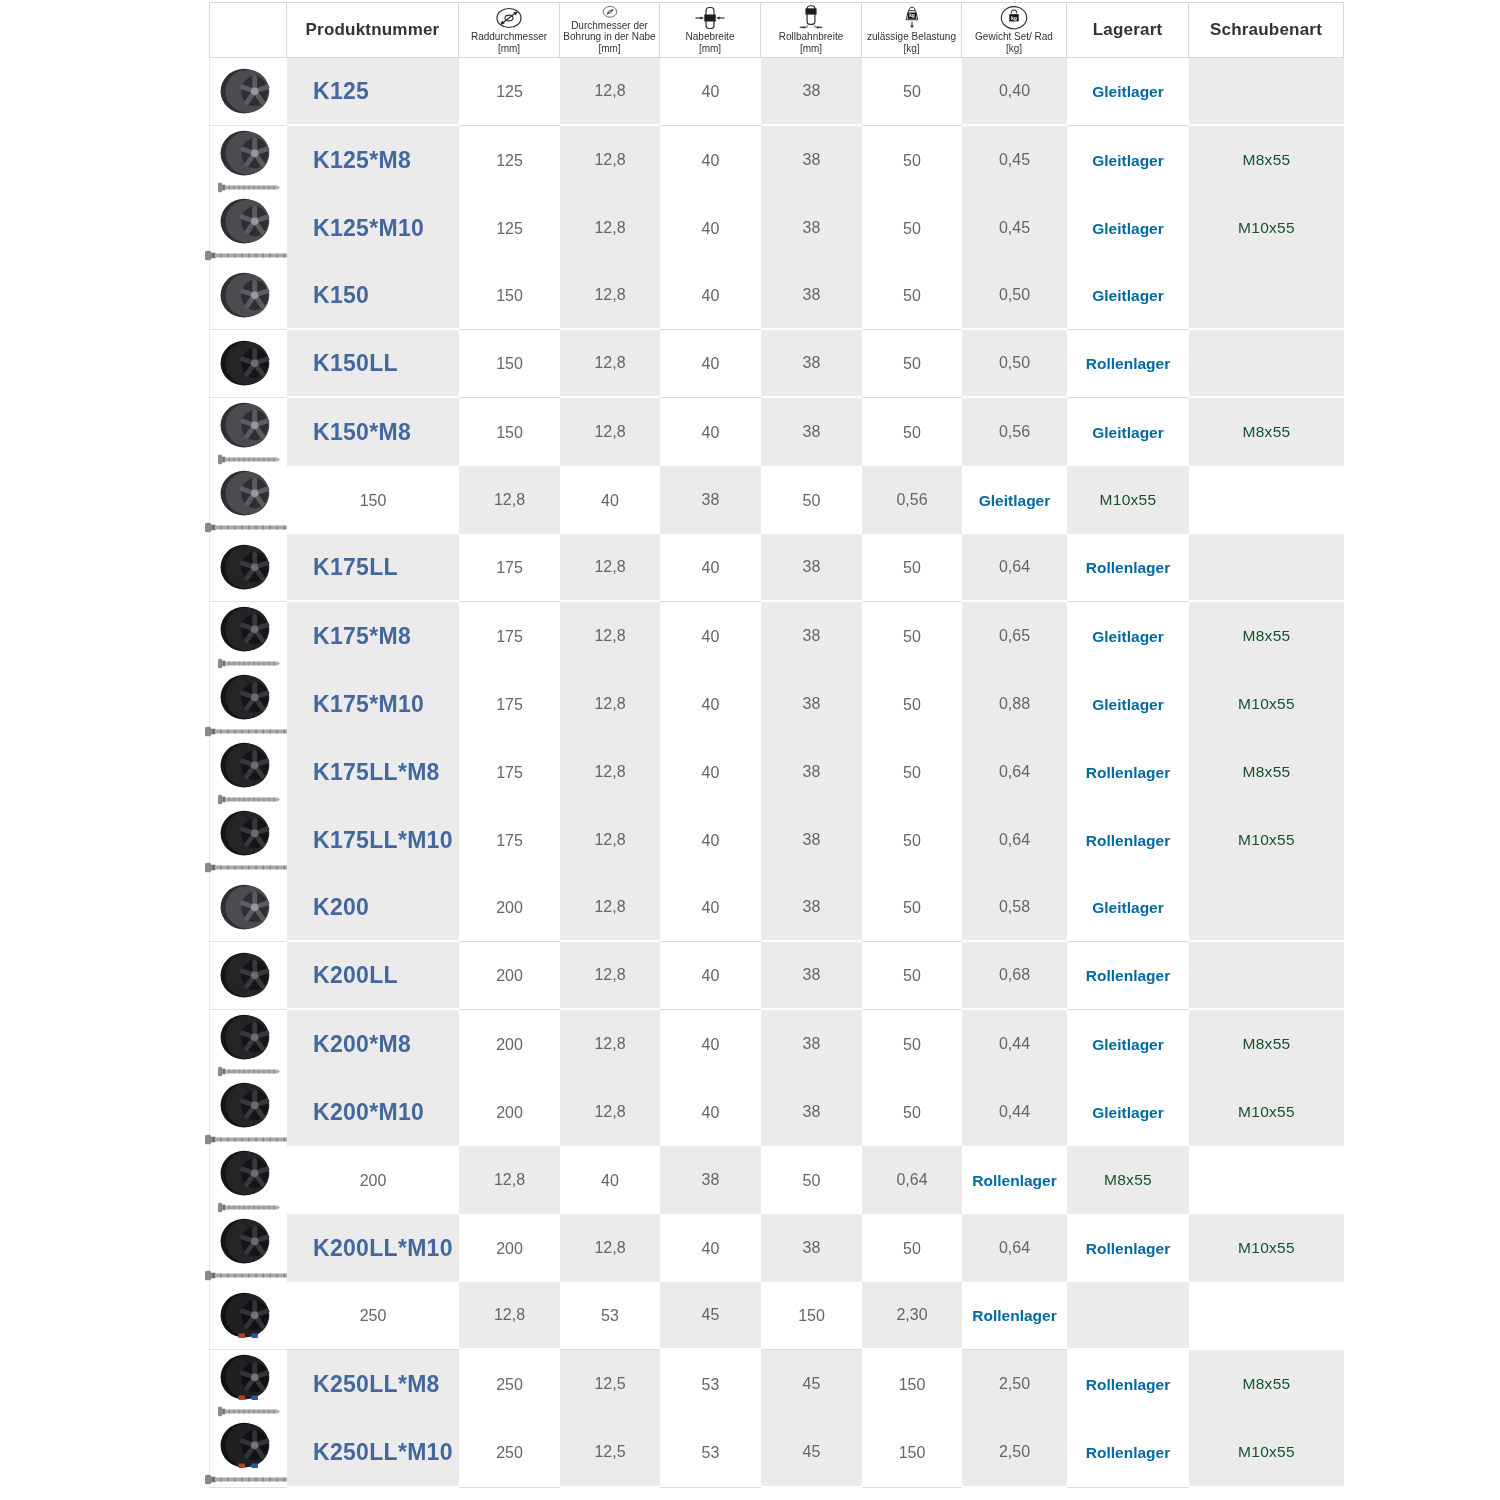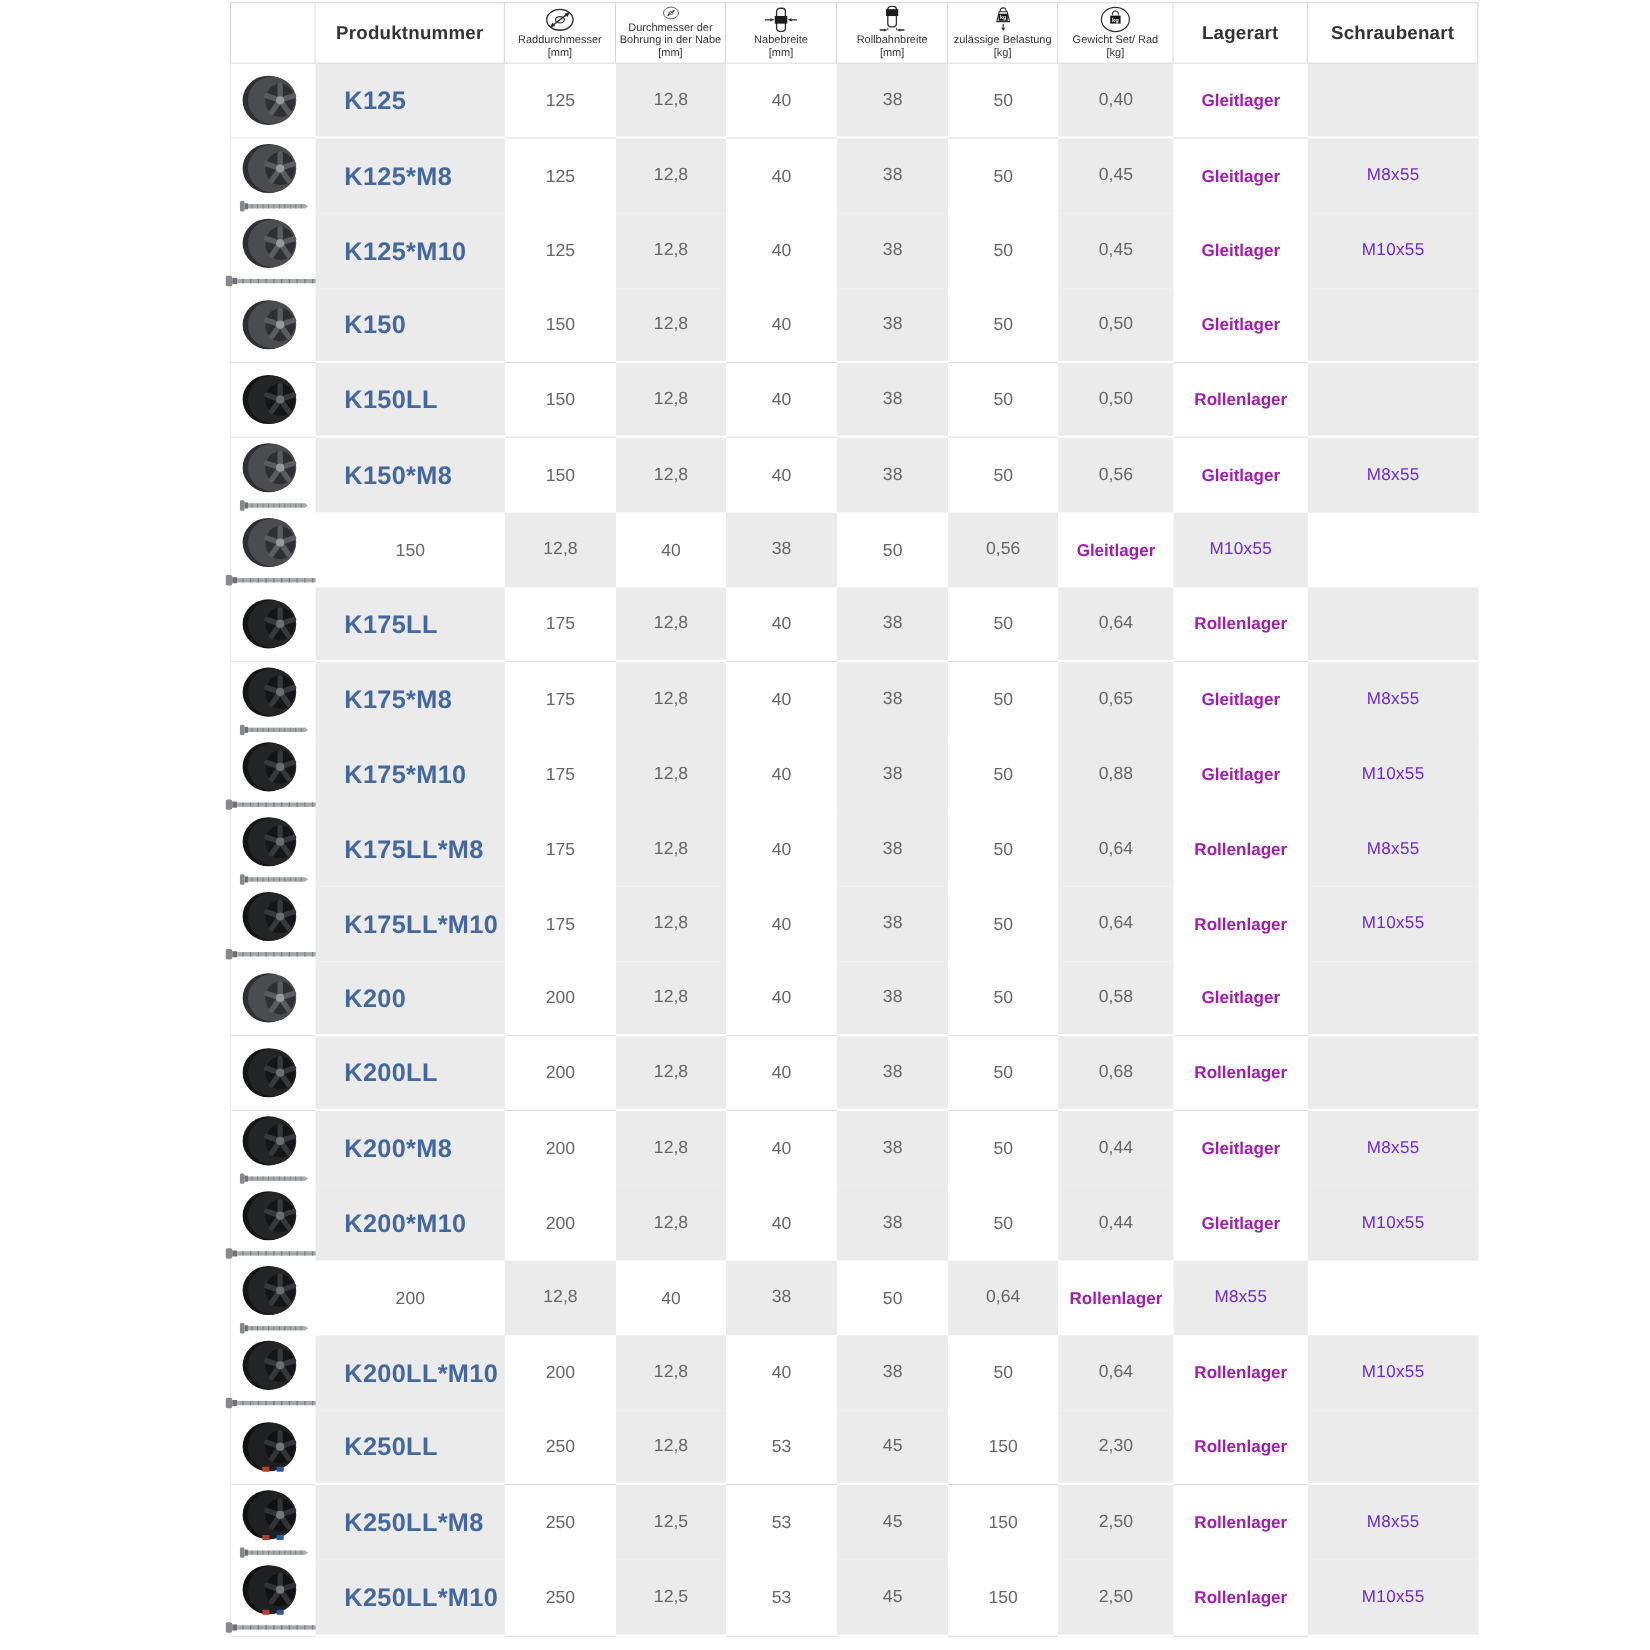--- a/index.html
+++ b/index.html
@@ -43,22 +43,22 @@
   .bg-w{background:#ffffff;border-bottom:1px solid #dcdcdc;}
   .c-img{
     background:#fff;border-bottom:1px solid #e2e2e2;border-left:1px solid #ececec;
     flex-direction:column;gap:2px;padding:2px 0;
   }
   .c-prod{justify-content:flex-start;padding-left:26px;}
   .prodlink{
     font-size:23px;font-weight:bold;color:#44679d;text-decoration:none;
     letter-spacing:.3px;cursor:pointer;
   }
-  .c-bearing{font-weight:bold;color:#a21caf;font-size:15.5px;}
-  .c-screwtype{color:#6d28d9;font-size:15.5px;letter-spacing:.3px;}
+  .c-bearing{font-weight:bold;color:#0369a1;font-size:15.5px;}
+  .c-screwtype{color:#14532d;font-size:15.5px;letter-spacing:.3px;}
   
   .wheel{display:block;line-height:0;}
   .wheel svg{width:64px;height:52px;}
   .wheel{--t1:#4a4c50;--t2:#5a5c60;--t3:#2e2f31;--hub:#96989c;}
   .wheel.v-gray{--t1:#4a4c50;--t2:#5a5c60;--t3:#2e2f31;--hub:#96989c;}
   .wheel.v-dark{--t1:#242527;--t2:#37383b;--t3:#141516;--hub:#6b6d70;}
   .wheel.v-dark-badged{--t1:#1f2022;--t2:#323336;--t3:#101112;--hub:#737578;}
   .wheel .badge{display:none;}
   .wheel.v-dark-badged .badge{display:block;}
   .badge-red{fill:#b6402f;}
@@ -939,23 +939,20 @@
                 <line x1="45" y1="31" x2="30" y2="26"></line>
               </g>
               <circle cx="45" cy="31" r="4.6" fill="var(--hub)"></circle>
               <rect class="badge badge-red" x="25" y="53.5" width="8" height="5.5" rx="1"></rect>
               <rect class="badge badge-blue" x="41" y="53.5" width="8" height="5.5" rx="1"></rect>
             </svg>
           </span>
 
         </div>
 
-        <div class="cell c-prod bg-g">
-          <a class="prodlink">K250LL</a>
-        </div>
 
         <div class="cell bg-w">250</div>
         <div class="cell bg-g">12,8</div>
         <div class="cell bg-w">53</div>
         <div class="cell bg-g">45</div>
         <div class="cell bg-w">150</div>
         <div class="cell bg-g">2,30</div>
         <div class="cell bg-w c-bearing">Rollenlager</div>
         <div class="cell bg-g c-screwtype"></div>
       </div>

